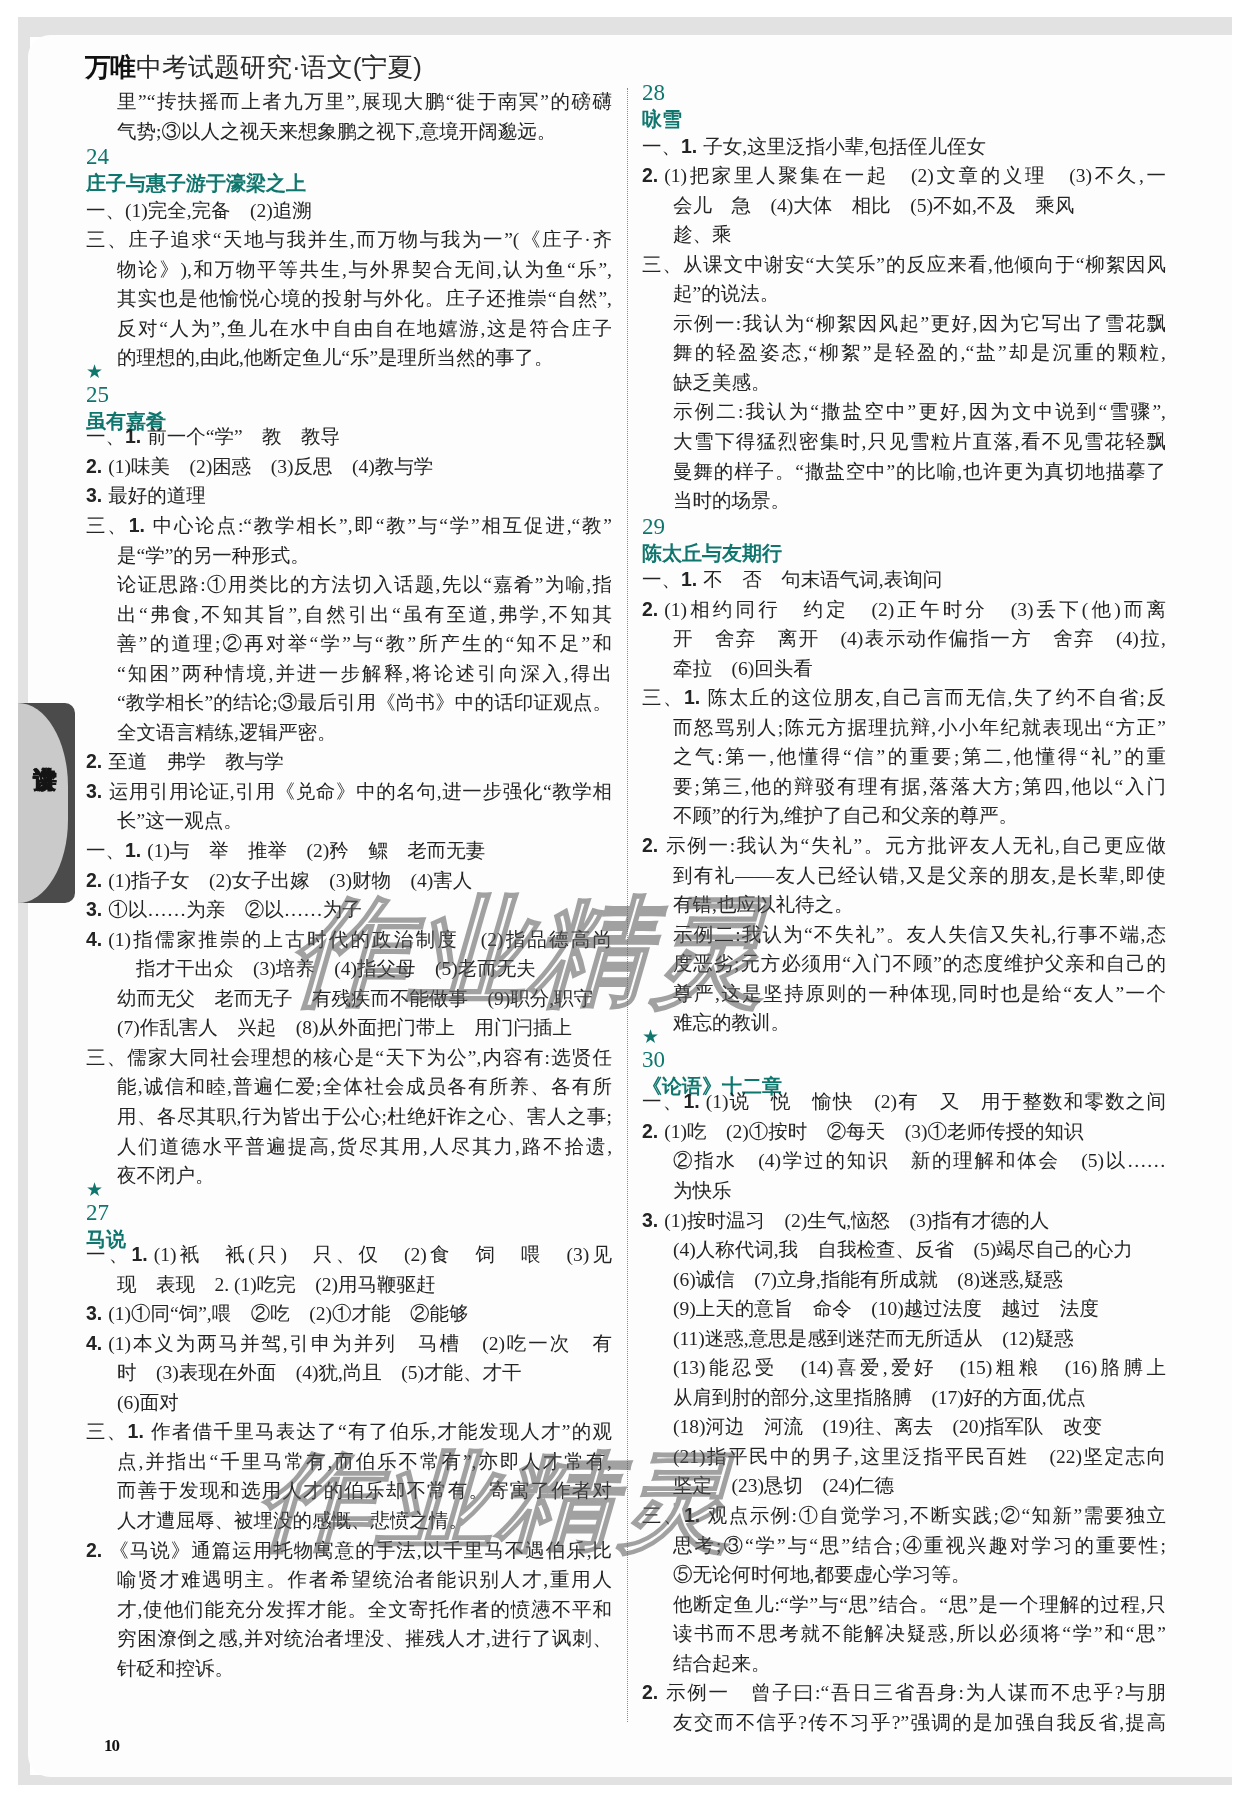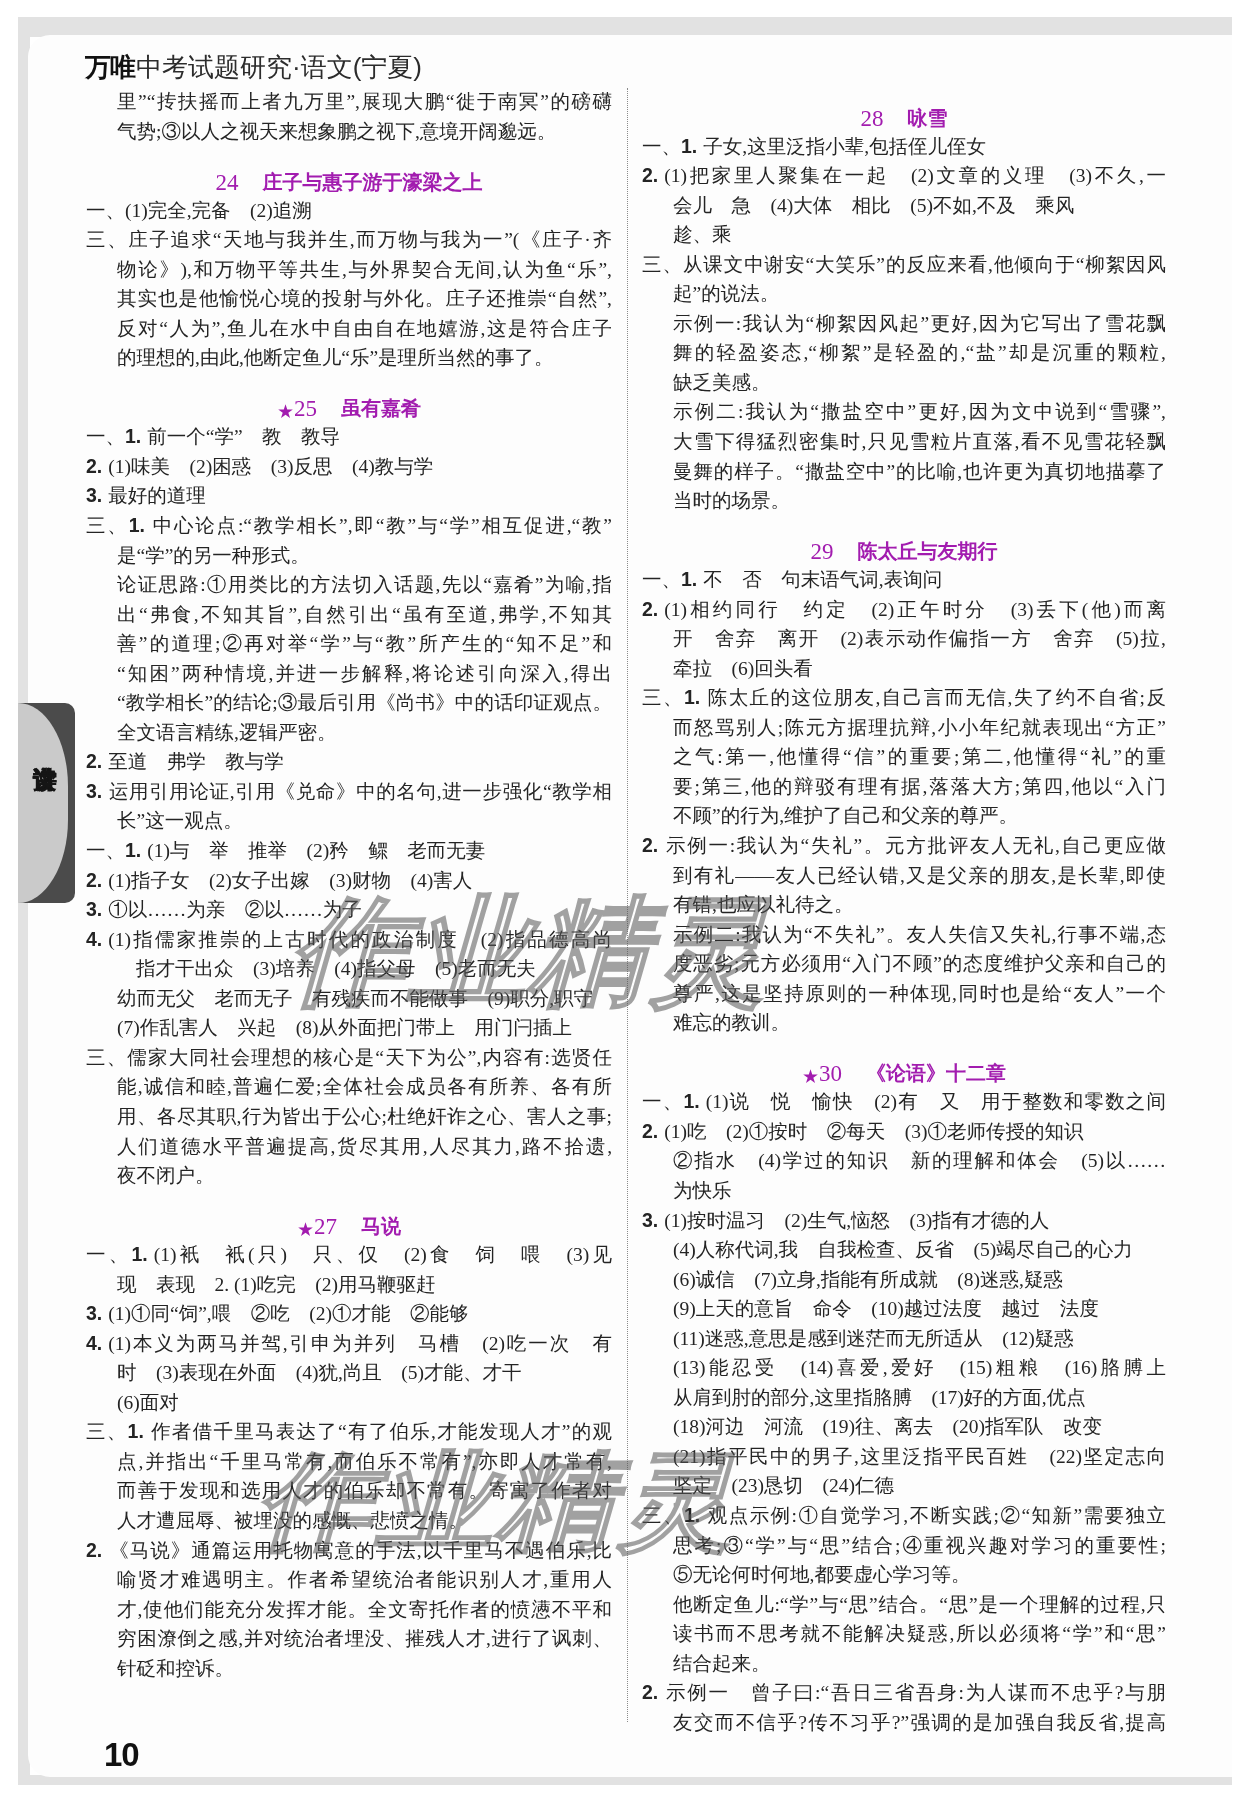--- a/index.html
+++ b/index.html
@@ -17,33 +17,33 @@
   .divider{position:absolute;left:627px;top:88px;width:0;height:1634px;border-left:1.5px dotted #8a8a8a;}
   .col{position:absolute;}
   .col-left{left:86px;top:87px;width:526px;}
   .col-right{left:642px;top:82px;width:524px;}
   .ln{height:29.55px;line-height:29.55px;white-space:nowrap;font-size:19.5px;box-sizing:border-box;}
   .i{padding-left:0;}
   .c{padding-left:31px;}
   .d{padding-left:50px;}
   .j{text-align:justify;text-align-last:justify;}
   .n{font-family:"Liberation Sans","DejaVu Sans",sans-serif;font-weight:bold;margin-right:6px;}
-  .hd{height:49.5px;display:flex;align-items:flex-end;justify-content:center;white-space:nowrap;color:#a21caf;}
+  .hd{height:49.5px;display:flex;align-items:flex-start;justify-content:center;white-space:nowrap;color:#0f766e;flex-direction:column;}
   .hs{font-family:"DejaVu Sans",sans-serif;font-size:19px;}
   .hn{font-family:"Liberation Serif",serif;font-size:23px;margin-right:24px;}
   .ht{font-family:"Liberation Sans","DejaVu Sans",sans-serif;font-weight:bold;font-size:20px;}
   .side-tab{position:absolute;left:18px;top:703px;width:57px;height:200px;background:#4b4b4b;
             border-radius:0 10px 10px 0;overflow:hidden;}
   .side-tab-inner{position:absolute;left:0;top:0;width:50px;height:200px;background:#cacaca;
                   border-radius:0 60px 60px 0 / 0 100px 100px 0;}
   .side-tab-label{position:absolute;left:11px;top:44px;writing-mode:vertical-rl;text-orientation:upright;
                   font-family:"Liberation Sans","DejaVu Sans",sans-serif;font-weight:bold;font-size:24px;
                   letter-spacing:0;color:#151515;}
-  .page-num{position:absolute;left:104px;top:1736px;font-family:Liberation Sans, sans-serif;
-            font-weight:bold;font-size:33px;color:#111;letter-spacing:-1px;}
+  .page-num{position:absolute;left:104px;top:1736px;font-family:Liberation Serif, serif;
+            font-weight:bold;font-size:17px;color:#111;letter-spacing:-1px;}
   .wm{position:absolute;font-family:"DejaVu Sans",sans-serif;font-weight:bold;font-size:118px;
       letter-spacing:2px;color:transparent;-webkit-text-stroke:1.6px rgba(85,85,85,0.55);
       transform:skewX(-16deg);white-space:nowrap;line-height:1;pointer-events:none;}
   .wm1{left:300px;top:892px;}
   .wm2{left:266px;top:1442px;transform:skewX(-16deg) scaleY(0.9);}
 </style>
 </head>
 <body>
 
 <div class="band band-top"></div>
@@ -155,21 +155,21 @@
   <div class="ln c j">曼舞的样子。“撒盐空中”的比喻,也许更为真切地描摹了</div>
   <div class="ln c">当时的场景。</div>
 
   <div class="hd">
       <span class="hs"></span>
       <span class="hn">29</span>
       <span class="ht">陈太丘与友期行</span>
     </div>
   <div class="ln i"><span>一、</span><span class="n">1.</span><span>不　否　句末语气词,表询问</span></div>
   <div class="ln i j"><span class="n">2.</span><span>(1)相约同行　约定　(2)正午时分　(3)丢下(他)而离</span></div>
-  <div class="ln c j">开　舍弃　离开　(2)表示动作偏指一方　舍弃　(5)拉,</div>
+  <div class="ln c j">开　舍弃　离开　(4)表示动作偏指一方　舍弃　(4)拉,</div>
   <div class="ln c">牵拉　(6)回头看</div>
   <div class="ln i j"><span>三、</span><span class="n">1.</span><span>陈太丘的这位朋友,自己言而无信,失了约不自省;反</span></div>
   <div class="ln c j">而怒骂别人;陈元方据理抗辩,小小年纪就表现出“方正”</div>
   <div class="ln c j">之气:第一,他懂得“信”的重要;第二,他懂得“礼”的重</div>
   <div class="ln c j">要;第三,他的辩驳有理有据,落落大方;第四,他以“入门</div>
   <div class="ln c">不顾”的行为,维护了自己和父亲的尊严。</div>
   <div class="ln i j"><span class="n">2.</span><span>示例一:我认为“失礼”。元方批评友人无礼,自己更应做</span></div>
   <div class="ln c j">到有礼——友人已经认错,又是父亲的朋友,是长辈,即使</div>
   <div class="ln c">有错,也应以礼待之。</div>
   <div class="ln c j">示例二:我认为“不失礼”。友人失信又失礼,行事不端,态</div>

